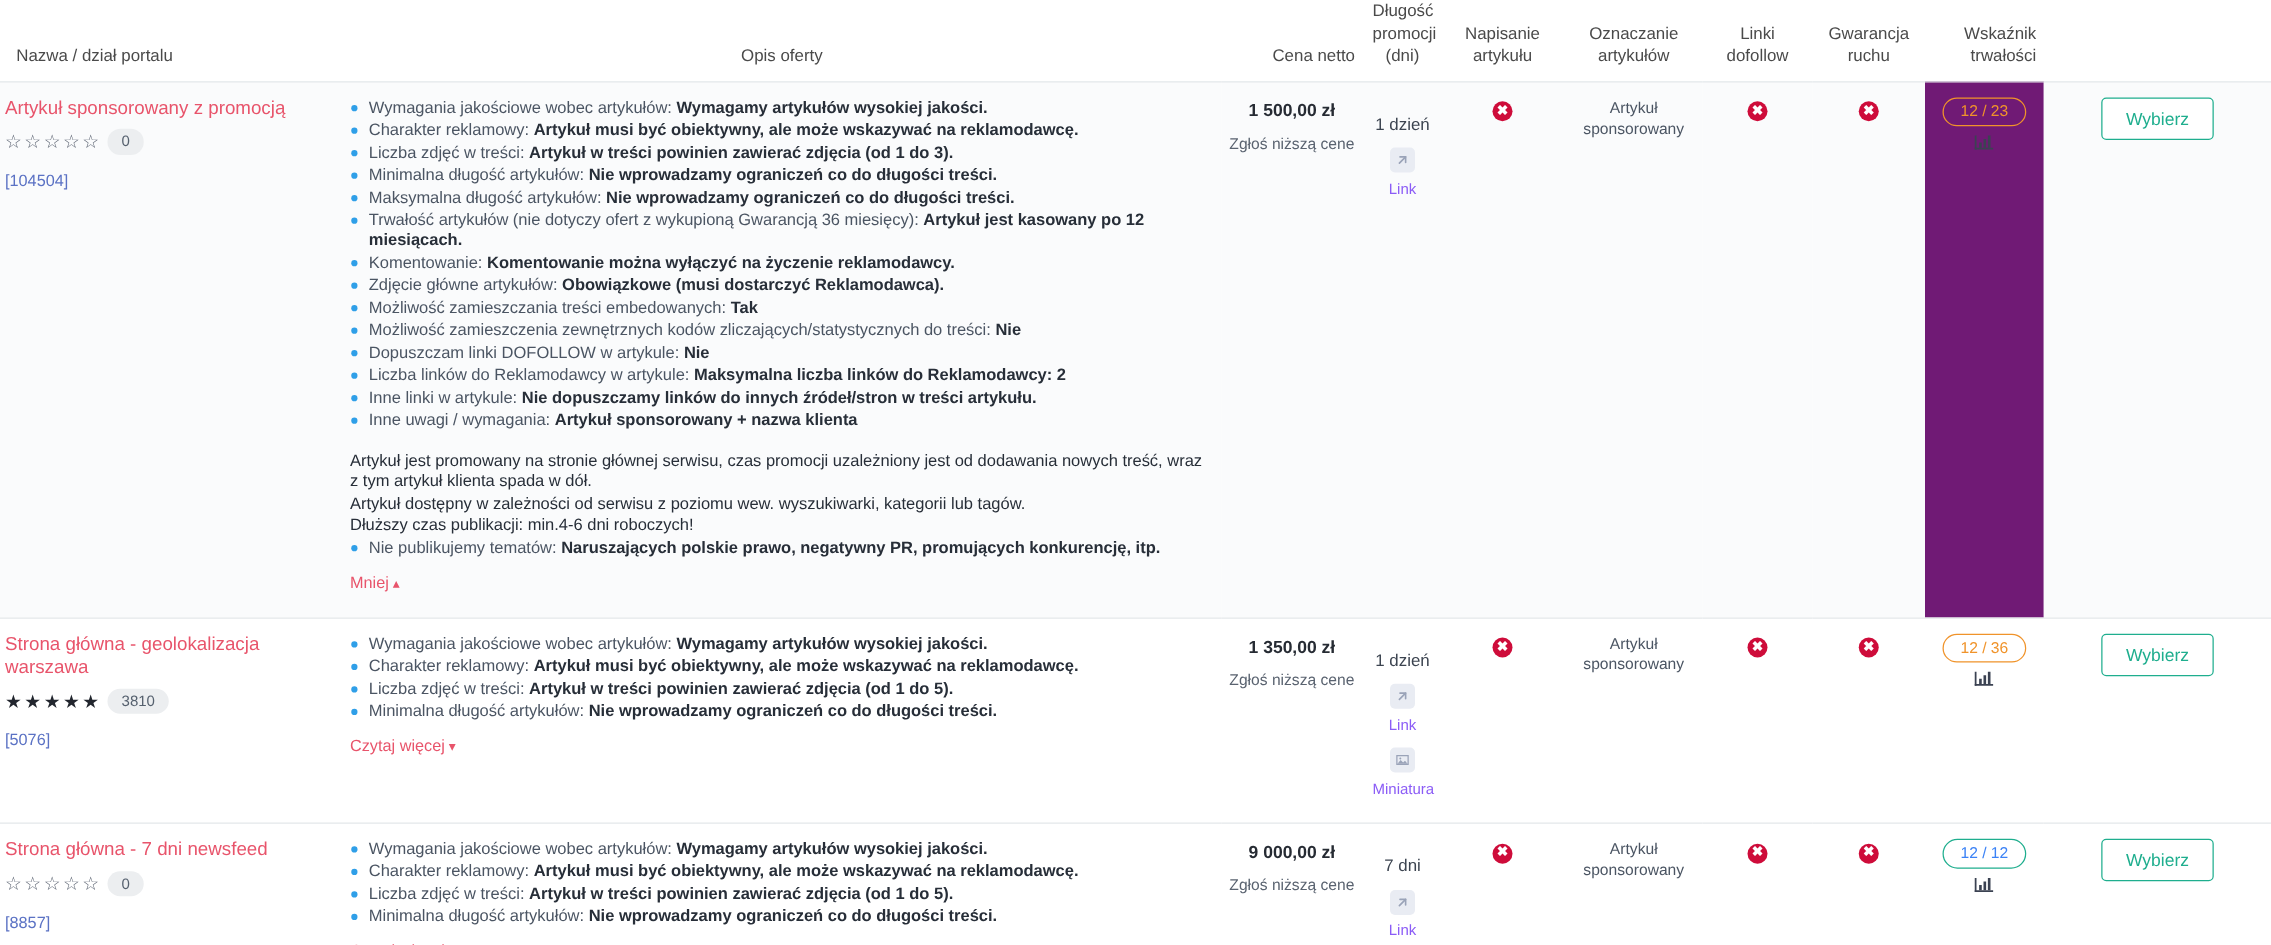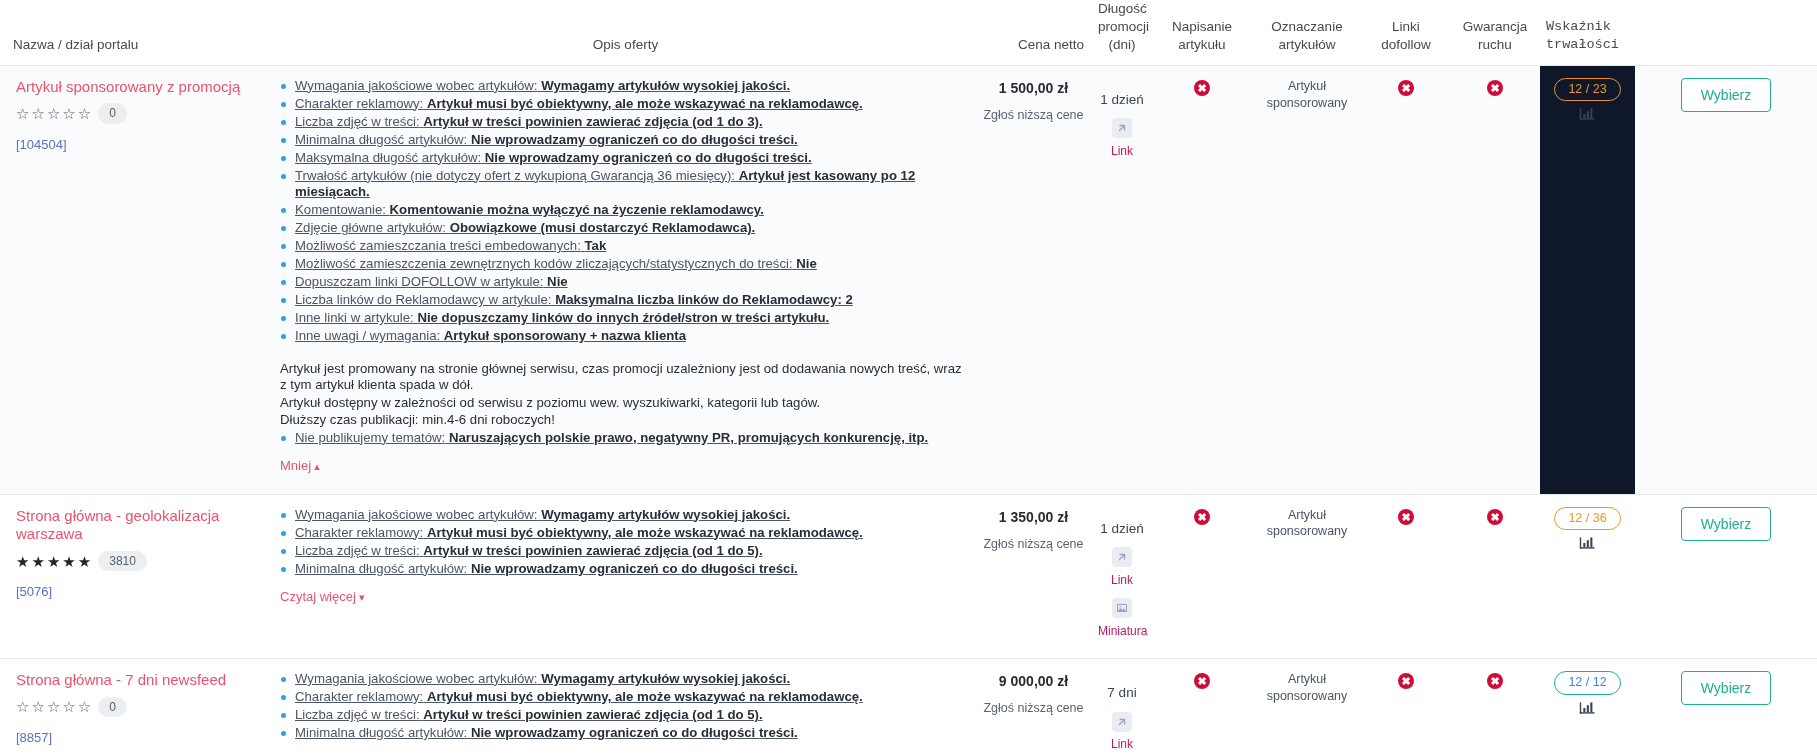--- a/index.html
+++ b/index.html
@@ -34,34 +34,34 @@
     line-height: 1.35;
   }
   th.h-name      { width: 272px; text-align: left;  padding-left: 13px; }
   th.h-desc      { width: 705px; text-align: center;  padding-left: 8px; }
   th.h-price     { width: 115px; text-align: right; padding-right: 8px;}
   th.h-days      { width: 60px;  text-align: center; }
   th.h-write     { width: 100px; text-align: center; }
   th.h-mark      { width: 110px; text-align: center; }
   th.h-dofollow  { width: 88px;  text-align: center; }
   th.h-traffic   { width: 90px;  text-align: center; }
-  th.h-durab     { width: 95px;  text-align: left; font-family: Liberation Mono, monospace; }
+  th.h-durab     { width: 95px;  text-align: right; }
   th.h-action    { width: 182px; text-align: center; }
 
   
   tbody td {
     vertical-align: top;
     padding: 12px 6px 18px 6px;
     border-bottom: 1px solid #e4e7ea;
     font-size: 13.5px;
     line-height: 1.45;
   }
   tbody tr.row-alt td { background: #fafbfc; }
 
-  td.c-name { padding-left: 16px; }
+  td.c-name { padding-left: 4px; }
   td.c-desc { padding-left: 8px; padding-right: 14px; }
   td.c-price { text-align: center; padding-right: 8px; margin-top: 23px; }
   td.c-days, td.c-write, td.c-mark, td.c-dofollow,
   td.c-traffic, td.c-durab, td.c-action { text-align: center; }
 
   
   .portal-title {
     color: #e8546b;
     font-size: 15px;
     text-decoration: none;
@@ -109,21 +109,20 @@
     margin: 0;
     padding: 0;
   }
   ul.spec li {
     position: relative;
     padding-left: 15px;
     margin-bottom: 1.5px;
     font-size: 13.2px;
     line-height: 1.25;
     color: #4b5563;
-    text-decoration: underline;
   }
   ul.spec li::before {
     content: "";
     position: absolute;
     left: 1px;
     top: 6px;
     width: 5px; height: 5px;
     border-radius: 50%;
     background: #2f9fe8;
   }
@@ -169,21 +168,21 @@
     width: 20px; height: 20px;
     border-radius: 4px;
     background: #e9ecf3;
     display: inline-flex;
     align-items: center;
     justify-content: center;
     color: #9aa3b8;
   }
   .media-label {
     font-size: 12px;
-    color: #be185d;
+    color: #8b5cf6;
     margin-top: 3px;
   }
 
   
   .x-badge {
     display: inline-flex;
     width: 16px; height: 16px;
     border-radius: 50%;
     background: #ce0c3a;
     color: #ffffff;
@@ -296,21 +295,21 @@
                   <path d="M8 7h9v9"></path>
                 </svg>
               </span><div class="media-label">Link</div></div>
           </td>
           <td class="c-write" style="background:#fafbfc"><span class="x-badge">✖</span></td>
           <td class="c-mark" style="background:#fafbfc">
             <div class="mark-text">Artykuł sponsorowany</div>
           </td>
           <td class="c-dofollow" style="background:#fafbfc"><span class="x-badge">✖</span></td>
           <td class="c-traffic" style="background:#fafbfc"><span class="x-badge">✖</span></td>
-          <td class="c-durab" style="background:#0f172a"><span class="durab-pill durab-orange">12 / 23</span><svg class="chart-icon" viewBox="0 0 24 20" fill="currentColor" aria-hidden="true">
+          <td class="c-durab" style="background:#701a75"><span class="durab-pill durab-orange">12 / 23</span><svg class="chart-icon" viewBox="0 0 24 20" fill="currentColor" aria-hidden="true">
               <rect x="1" y="2" width="2" height="16"></rect>
               <rect x="1" y="16" width="21" height="2"></rect>
               <rect x="6" y="10" width="3" height="6"></rect>
               <rect x="11" y="6" width="3" height="10"></rect>
               <rect x="16" y="2" width="3" height="14"></rect>
             </svg></td>
           <td class="c-action" style="background:#fafbfc"><button class="btn-choose">Wybierz</button></td>
         </tr>
         <tr>
           <td class="c-name"><a class="portal-title" href="#">Strona główna - geolokalizacja warszawa</a><div class="rating-row">

